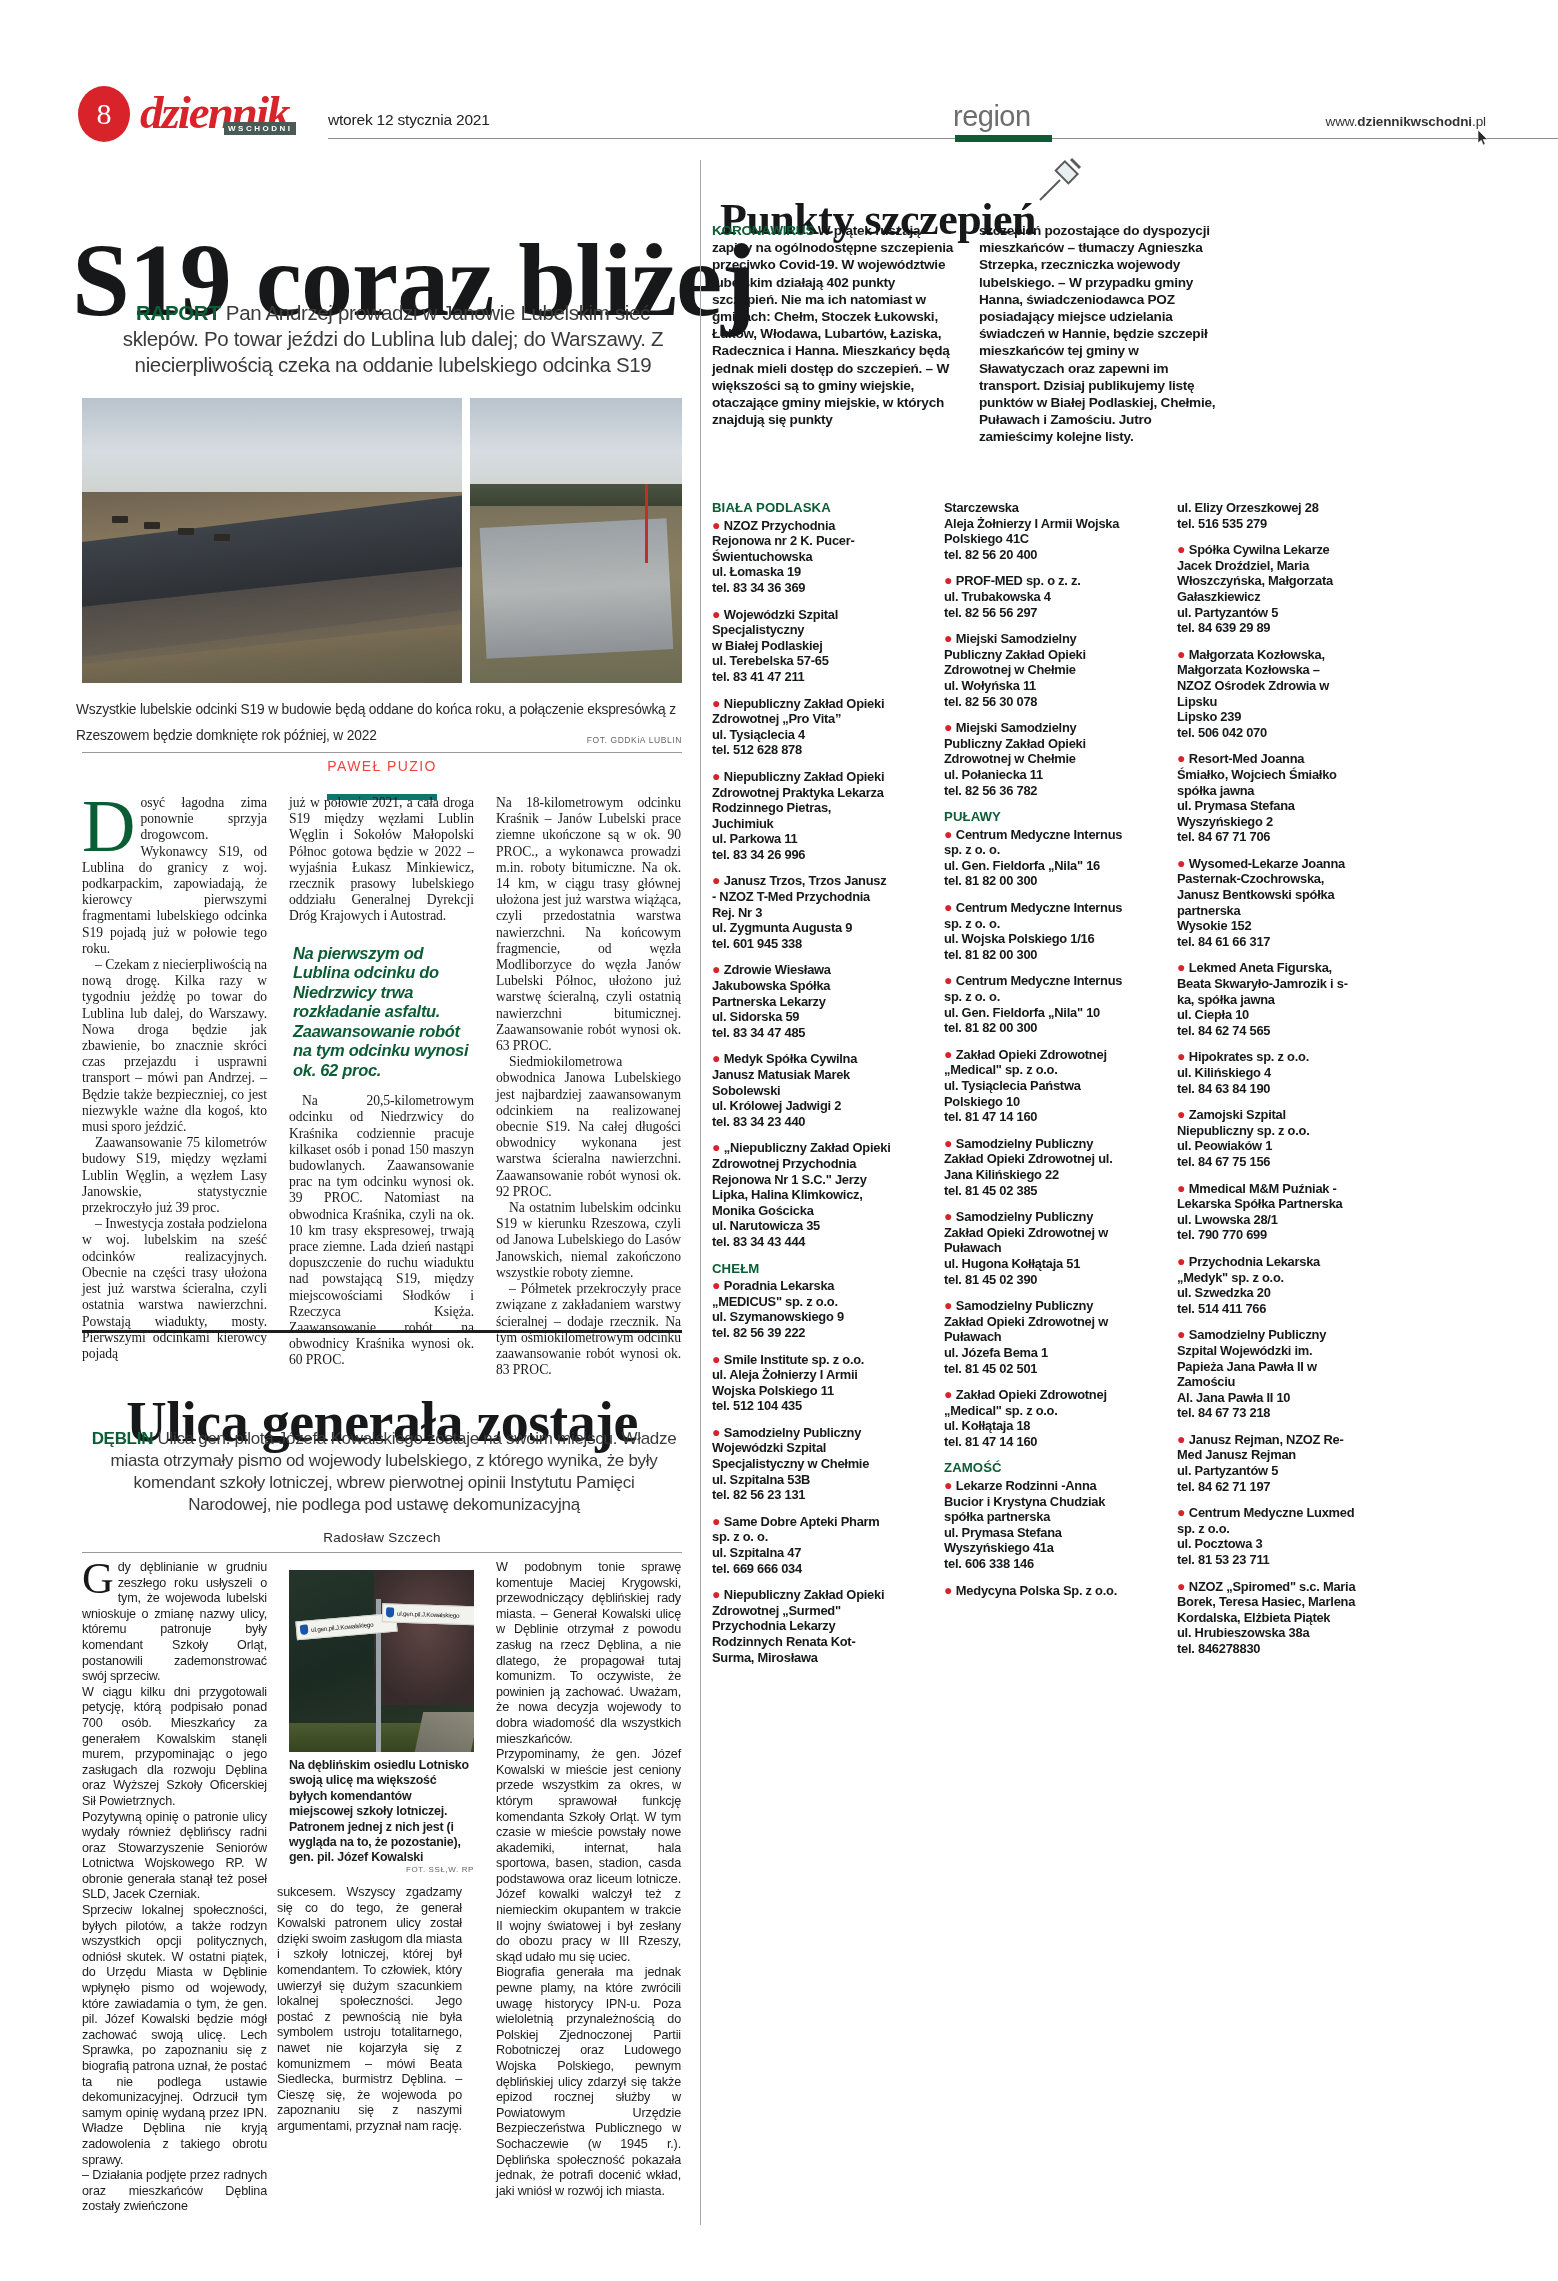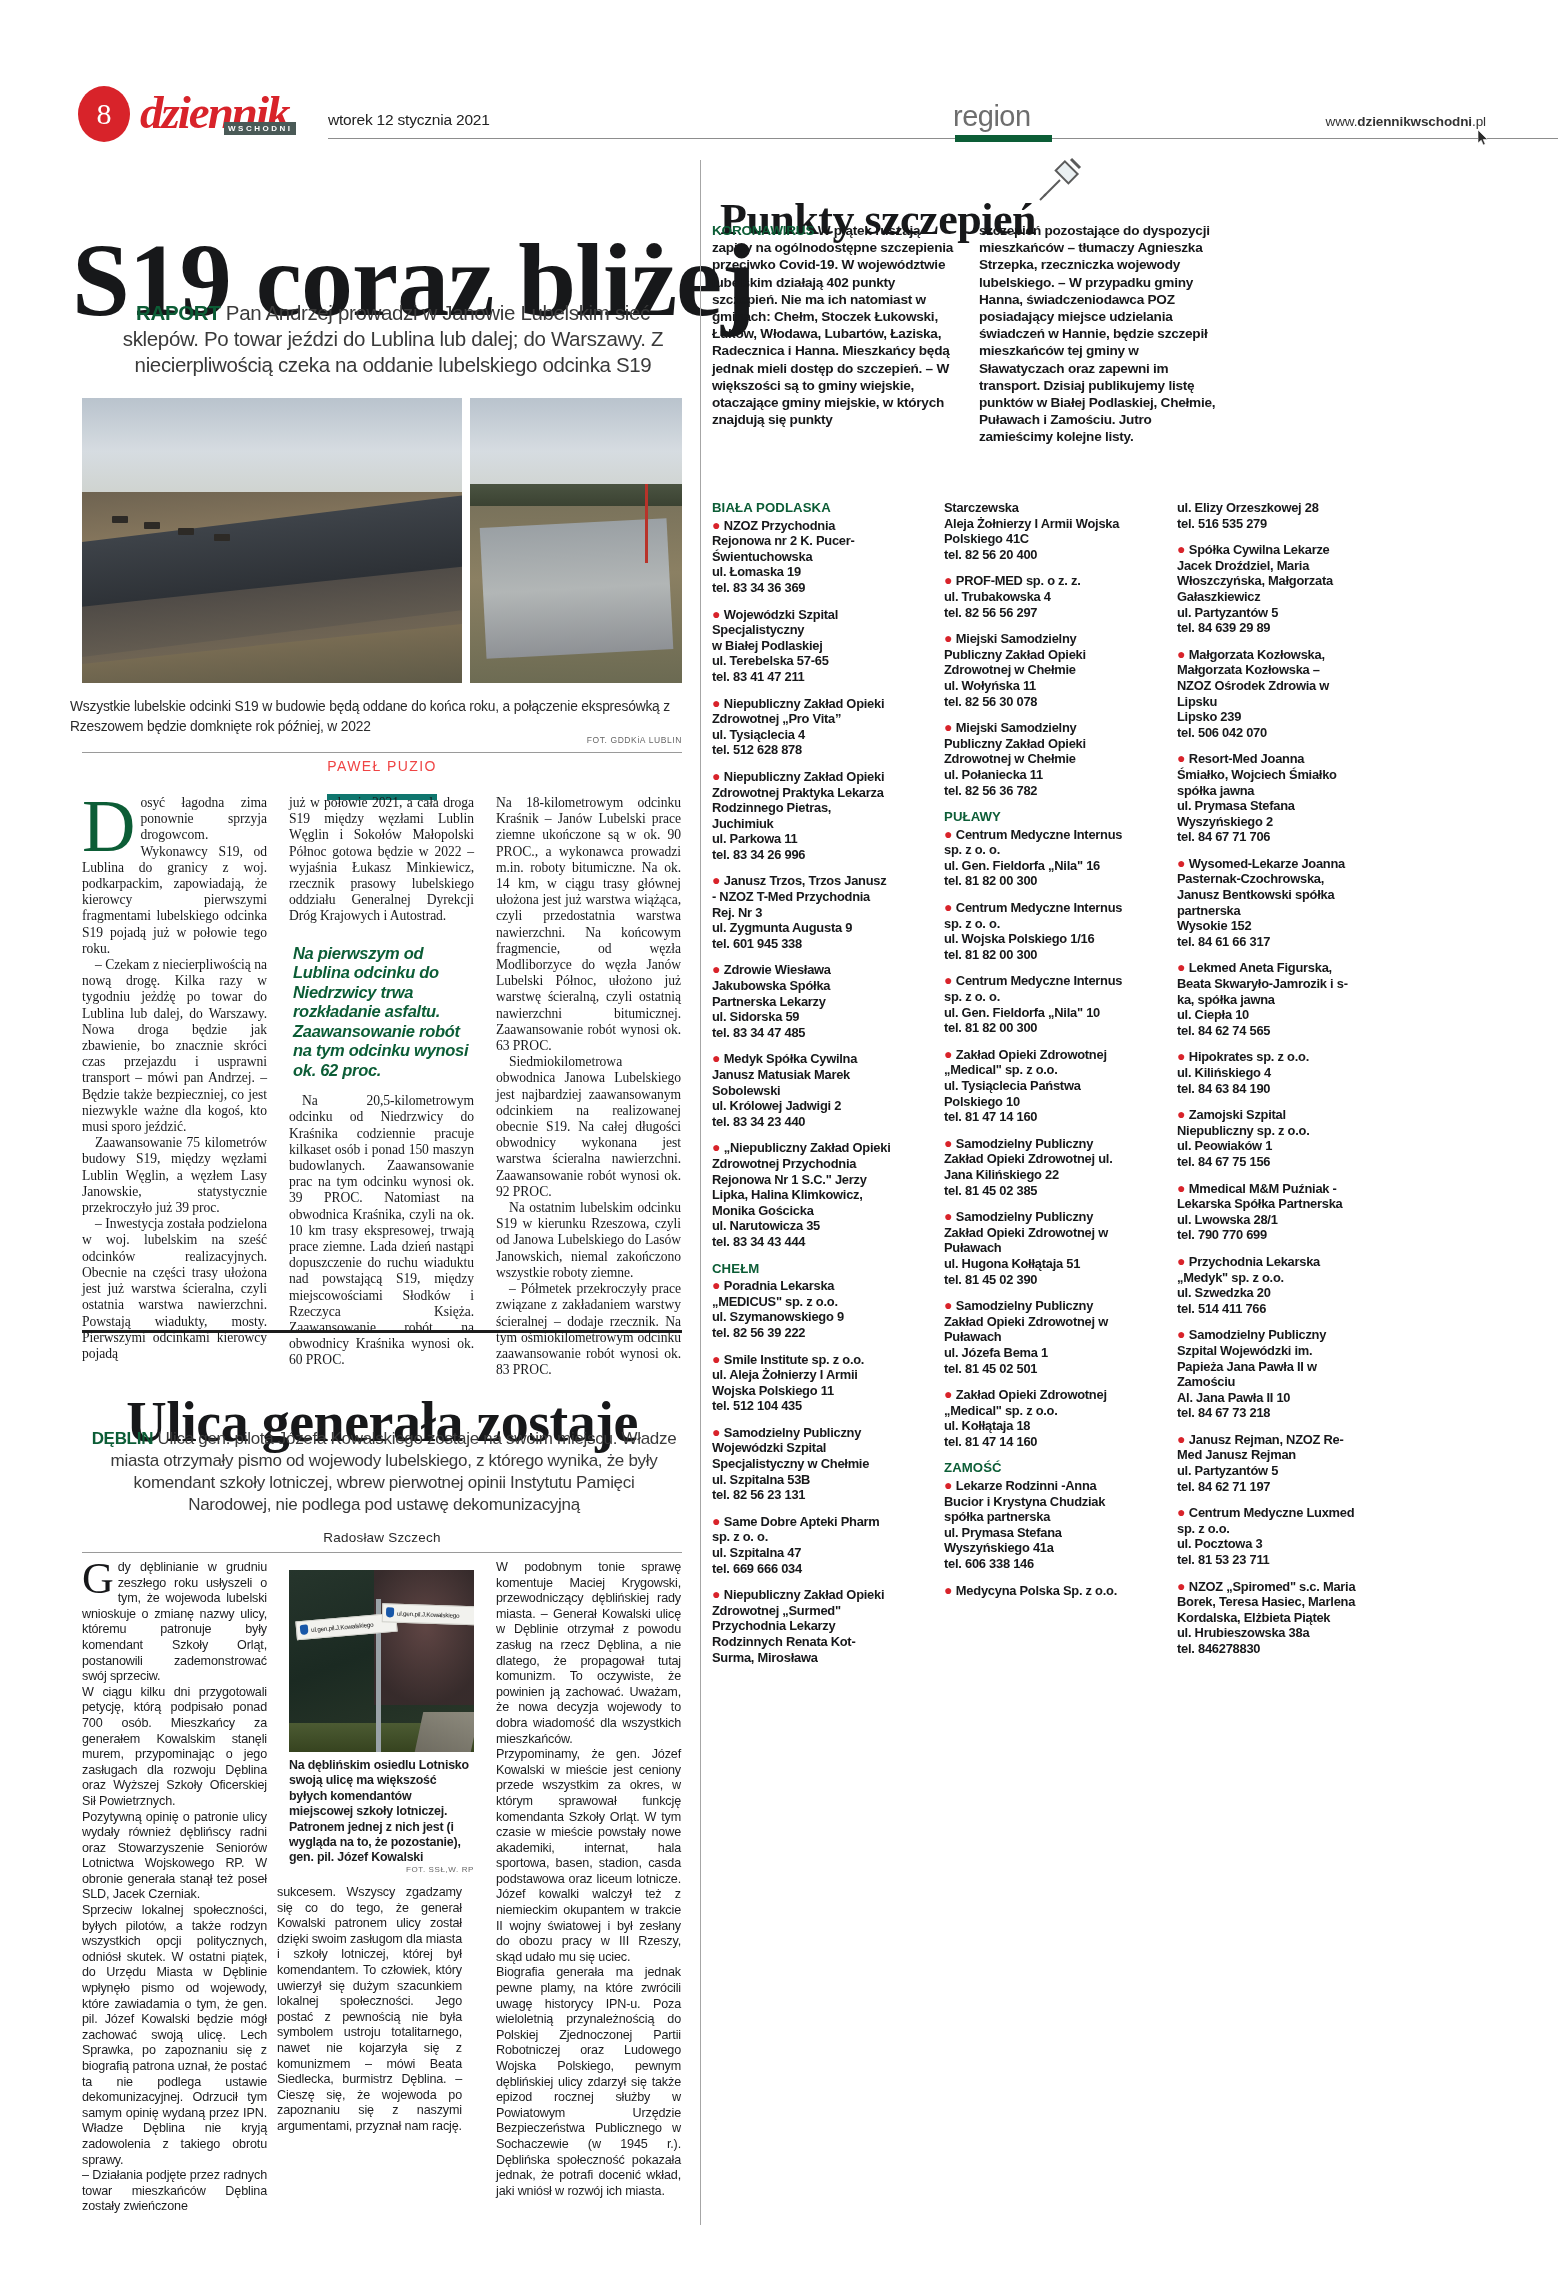--- a/index.html
+++ b/index.html
@@ -73,21 +73,21 @@
   .ph-veh{position:absolute;width:16px;height:7px;background:#2d2a26;border-radius:1px;}
   .ph-treeband{position:absolute;left:0;right:0;top:30%;height:9%;
     background:linear-gradient(180deg,#4a5341,#394030);}
   .ph-field{position:absolute;left:0;right:0;top:38%;bottom:0;
     background:linear-gradient(178deg,#79725b,#8b8063 40%,#6b6a52 100%);}
   .ph-strip{position:absolute;left:6%;width:88%;height:46%;top:44%;
     background:linear-gradient(180deg,#9aa0a4,#b2b6b6 50%,#8e9195);transform:rotate(-3deg);}
   .ph-crane{position:absolute;right:16%;top:30%;width:3px;height:28%;background:#b8332a;}
 
   .photo-cap{
-    position:absolute;left:70px;top:697px;width:600px;font-size:13.8px;line-height:20px;
+    position:absolute;left:76px;top:697px;width:600px;font-size:13.8px;line-height:26px;
     color:#2a2a2a;letter-spacing:-0.2px;
   }
   .photo-credit{position:absolute;left:82px;top:735px;width:600px;text-align:right;
     font-size:8.5px;color:#666;letter-spacing:.6px;}
   .cap-rule{position:absolute;left:82px;top:752px;width:600px;height:1px;background:#9a9a9a;}
 
   
   .byline-1{position:absolute;left:82px;top:757px;width:600px;text-align:center;}
   .byline-1 span{display:inline-block;font-size:14px;letter-spacing:1.4px;color:#ef4444;
     border-bottom:6px solid #0f766e;padding-bottom:20px;}
@@ -247,21 +247,21 @@
   <div class="lead-2"><span class="kicker">DĘBLIN</span><span> Ulica gen. pilota Józefa Kowalskiego zostaje na swoim miejscu. Władze miasta otrzymały pismo od wojewody lubelskiego, z którego wynika, że były komendant szkoły lotniczej, wbrew pierwotnej opinii Instytutu Pamięci Narodowej, nie podlega pod ustawę dekomunizacyjną</span></div>
   <div class="byline-2">Radosław Szczech</div>
   <div class="rule-2a"></div>
 
   <div class="art2">
     <div class="col2 d1">
       <p><span class="dropcap2">G</span><span>dy dęblinianie w grudniu zeszłego roku usłyszeli o tym, że wojewoda lubelski wnioskuje o zmianę nazwy ulicy, któremu patronuje były komendant Szkoły Orląt, postanowili zademonstrować swój sprzeciw.</span></p>
       <p>W ciągu kilku dni przygotowali petycję, którą podpisało ponad 700 osób. Mieszkańcy za generałem Kowalskim stanęli murem, przypominając o jego zasługach dla rozwoju Dęblina oraz Wyższej Szkoły Oficerskiej Sił Powietrznych.</p>
       <p>Pozytywną opinię o patronie ulicy wydały również dęblińscy radni oraz Stowarzyszenie Seniorów Lotnictwa Wojskowego RP. W obronie generała stanął też poseł SLD, Jacek Czerniak.</p>
       <p>Sprzeciw lokalnej społeczności, byłych pilotów, a także rodzyn wszystkich opcji politycznych, odniósł skutek. W ostatni piątek, do Urzędu Miasta w Dęblinie wpłynęło pismo od wojewody, które zawiadamia o tym, że gen. pil. Józef Kowalski będzie mógł zachować swoją ulicę. Lech Sprawka, po zapoznaniu się z biografią patrona uznał, że postać ta nie podlega ustawie dekomunizacyjnej. Odrzucił tym samym opinię wydaną przez IPN. Władze Dęblina nie kryją zadowolenia z takiego obrotu sprawy.</p>
-      <p>– Działania podjęte przez radnych towar mieszkańców Dęblina zostały zwieńczone</p>
+      <p>– Działania podjęte przez radnych oraz mieszkańców Dęblina zostały zwieńczone</p>
     </div>
 
     <div class="photo2">
       <div class="p2-bg"></div>
       <div class="p2-tree"></div>
       <div class="p2-grass"></div>
       <div class="p2-path"></div>
       <div class="p2-pole"></div>
       <div class="p2-sign l">
           <span class="p2-shield"></span>

